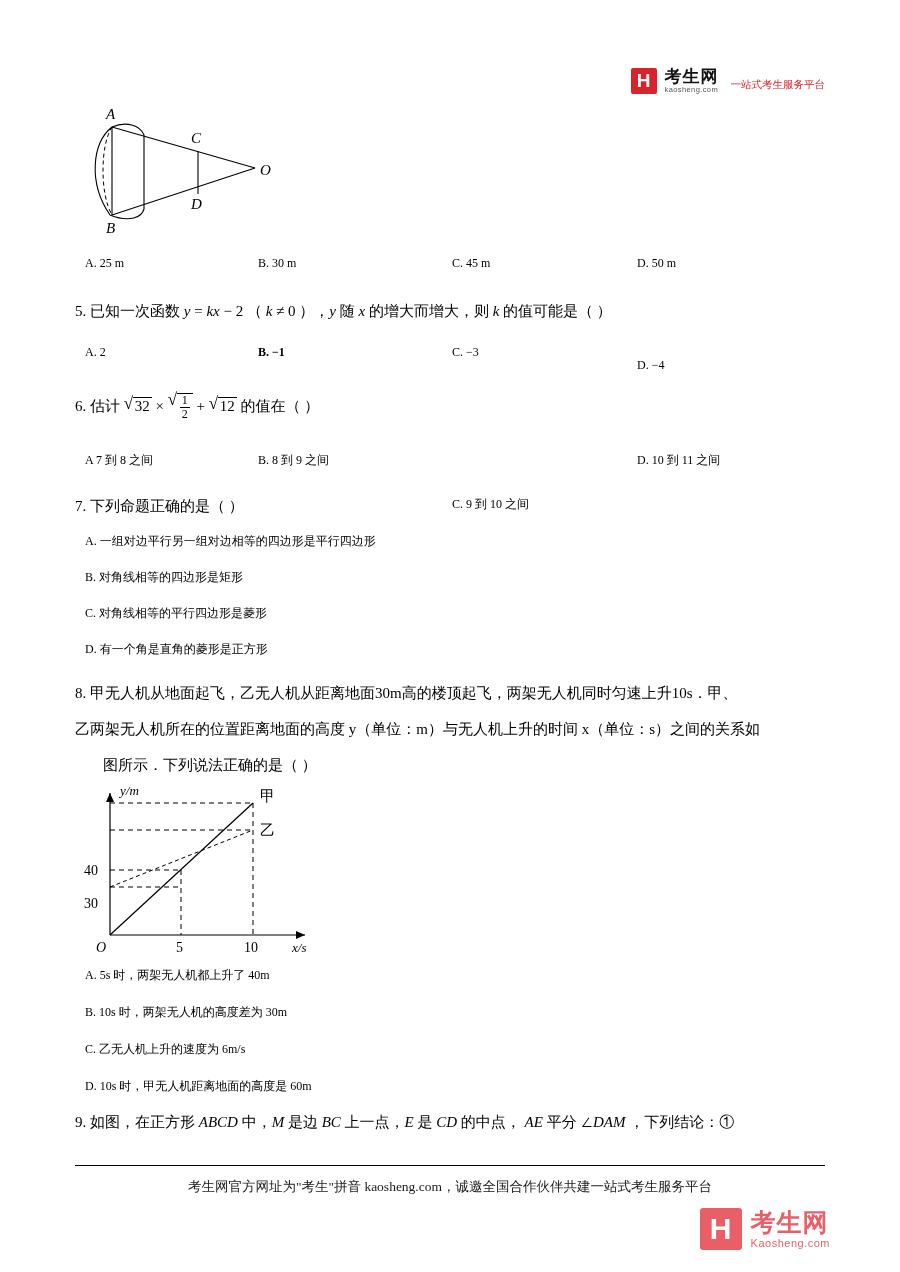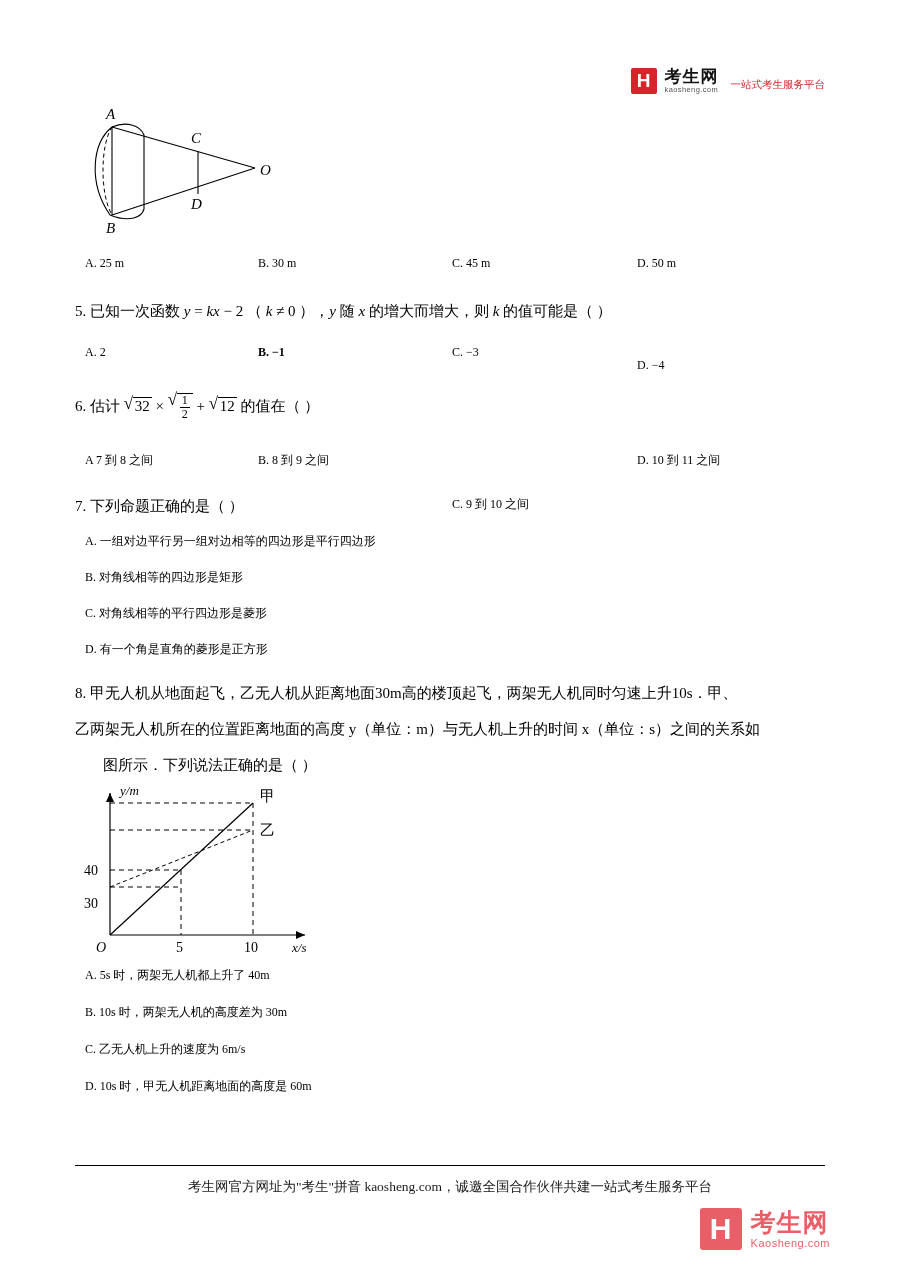--- a/index.html
+++ b/index.html
@@ -278,20 +278,23 @@
       <text x="180" y="26" font-family="Liberation Serif, serif" font-size="15">甲</text>
       <text x="180" y="60" font-family="Liberation Serif, serif" font-size="15">乙</text>
     </svg>
   </div>
 
   <div class="opt" style="left:85px; top:967px;">A.  5s 时，两架无人机都上升了 40m</div>
   <div class="opt" style="left:85px; top:1004px;">B.  10s 时，两架无人机的高度差为 30m</div>
   <div class="opt" style="left:85px; top:1041px;">C.  乙无人机上升的速度为 6m/s</div>
   <div class="opt" style="left:85px; top:1078px;">D.  10s 时，甲无人机距离地面的高度是 60m</div>
 
+  <div class="body-line" style="left:75px; top:1113px;">
+    9. 如图，在正方形 <i class="mi">ABCD</i> 中，<i class="mi">M</i> 是边 <i class="mi">BC</i> 上一点，<i class="mi">E</i> 是 <i class="mi">CD</i> 的中点， <i class="mi">AE</i> 平分 ∠<i class="mi">DAM</i> ，下列结论：①
+  </div>
 
   <div class="footer-rule"></div>
   <div class="footer-text">考生网官方网址为"考生"拼音 kaosheng.com，诚邀全国合作伙伴共建一站式考生服务平台</div>
 
   <div class="watermark">
     <div class="wm-mark">H</div>
     <div class="wm-texts">
       <span class="wm-cn">考生网</span>
       <span class="wm-en">Kaosheng.com</span>
     </div>

